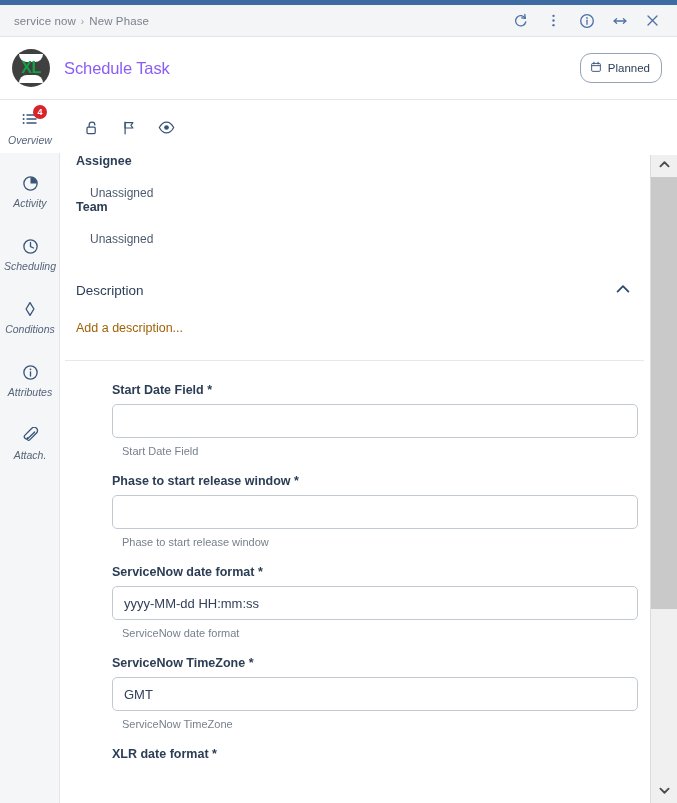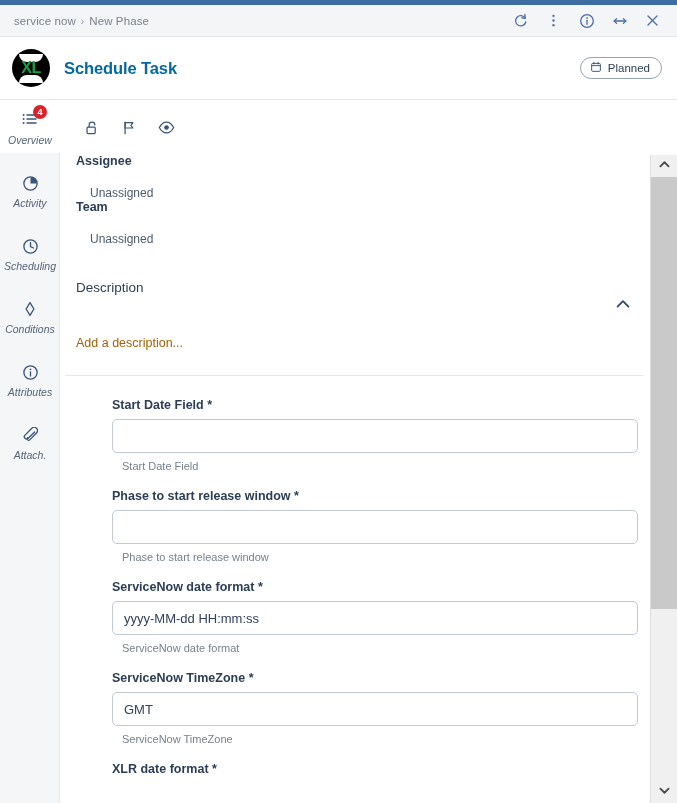--- a/index.html
+++ b/index.html
@@ -57,21 +57,21 @@
     position: absolute; left: 0; top: 37px;
     width: 677px; height: 63px;
     background: #ffffff;
     border-bottom: 1px solid #e5e7ea;
     display: flex; align-items: center;
   }
   .logo {
     width: 38px; height: 38px;
     margin-left: 12px;
     border-radius: 50%;
-    background: #000000;
+    background: #404040;
     position: relative;
     display: flex; align-items: center; justify-content: center;
     flex: 0 0 auto;
     overflow: hidden;
   }
   .logo .bar-top {
     position: absolute; top: 4.5px; left: 7px;
     width: 24px; height: 8px;
     background: #ffffff;
     border-radius: 0 0 13px 13px;
@@ -85,31 +85,31 @@
   .logo .xl {
     position: relative; z-index: 2;
     color: #11a243;
     font-weight: bold;
     font-size: 16px;
     letter-spacing: -0.5px;
     font-family: "Liberation Sans", sans-serif;
   }
   .title-block { margin-left: 14px; }
   .title {
-    font-size: 16.5px; font-weight: bold;
-    color: #0369a1; line-height: 19px;
+    font-size: 16.5px; font-weight: normal;
+    color: #8b5cf6; line-height: 19px;
     letter-spacing: -.1px;
   }
   .subtitle {
     font-size: 11.5px; color: #5b6778;
     line-height: 16px; margin-top: 2px;
   }
   .status-badge {
     margin-left: auto; margin-right: 15px;
-    height: 22px;
+    height: 30px;
     border: 1px solid #96a3b5;
     border-radius: 11px;
     display: flex; align-items: center;
     padding: 0 11px 0 9px;
     gap: 6px;
     background: #ffffff;
     cursor: pointer;
   }
   .status-badge .lbl { font-size: 11.5px; color: #2c3e56; }
 
@@ -183,25 +183,24 @@
   .field-head {
     font-size: 12.5px; font-weight: bold;
     color: #2c3e56;
   }
   .field-val {
     font-size: 12px; color: #4c5a6d;
     margin-top: 18px; padding-left: 14px;
   }
 
   .section-head {
-    display: flex; align-items: flex-start;
+    display: flex; align-items: flex-end;
     margin-top: 34px;
     padding: 0 18px 0 16px;
     cursor: pointer;
-    flex-direction: column;
   }
   .section-title {
     font-size: 13.5px; color: #2c3e56;
   }
   .chev-collapse { margin-left: auto; color: #2c4a73; display: flex; }
 
   .desc-placeholder {
     margin-top: 23px;
     padding-left: 16px;
     font-size: 12.5px;

